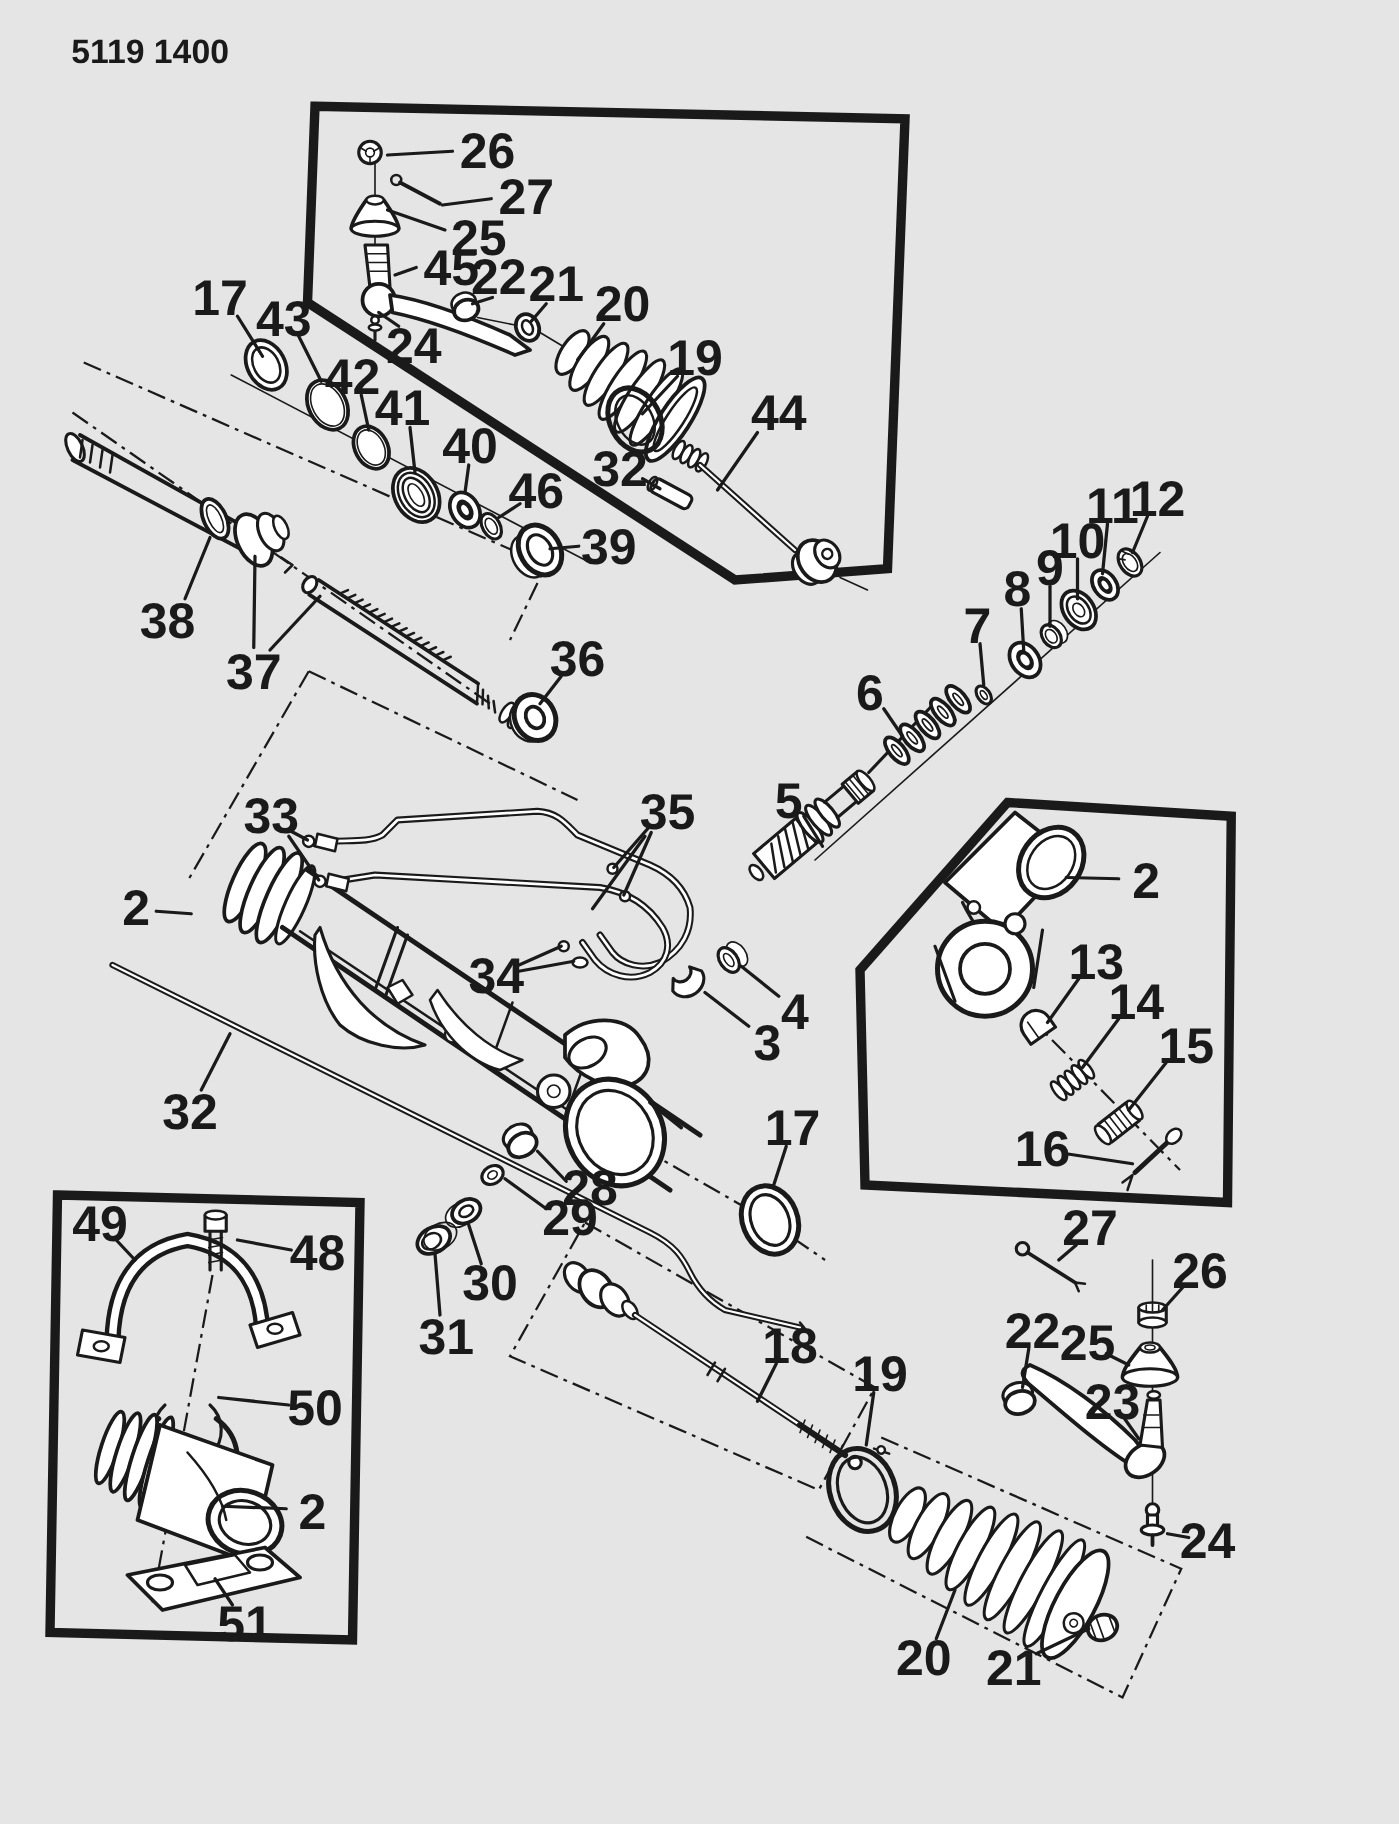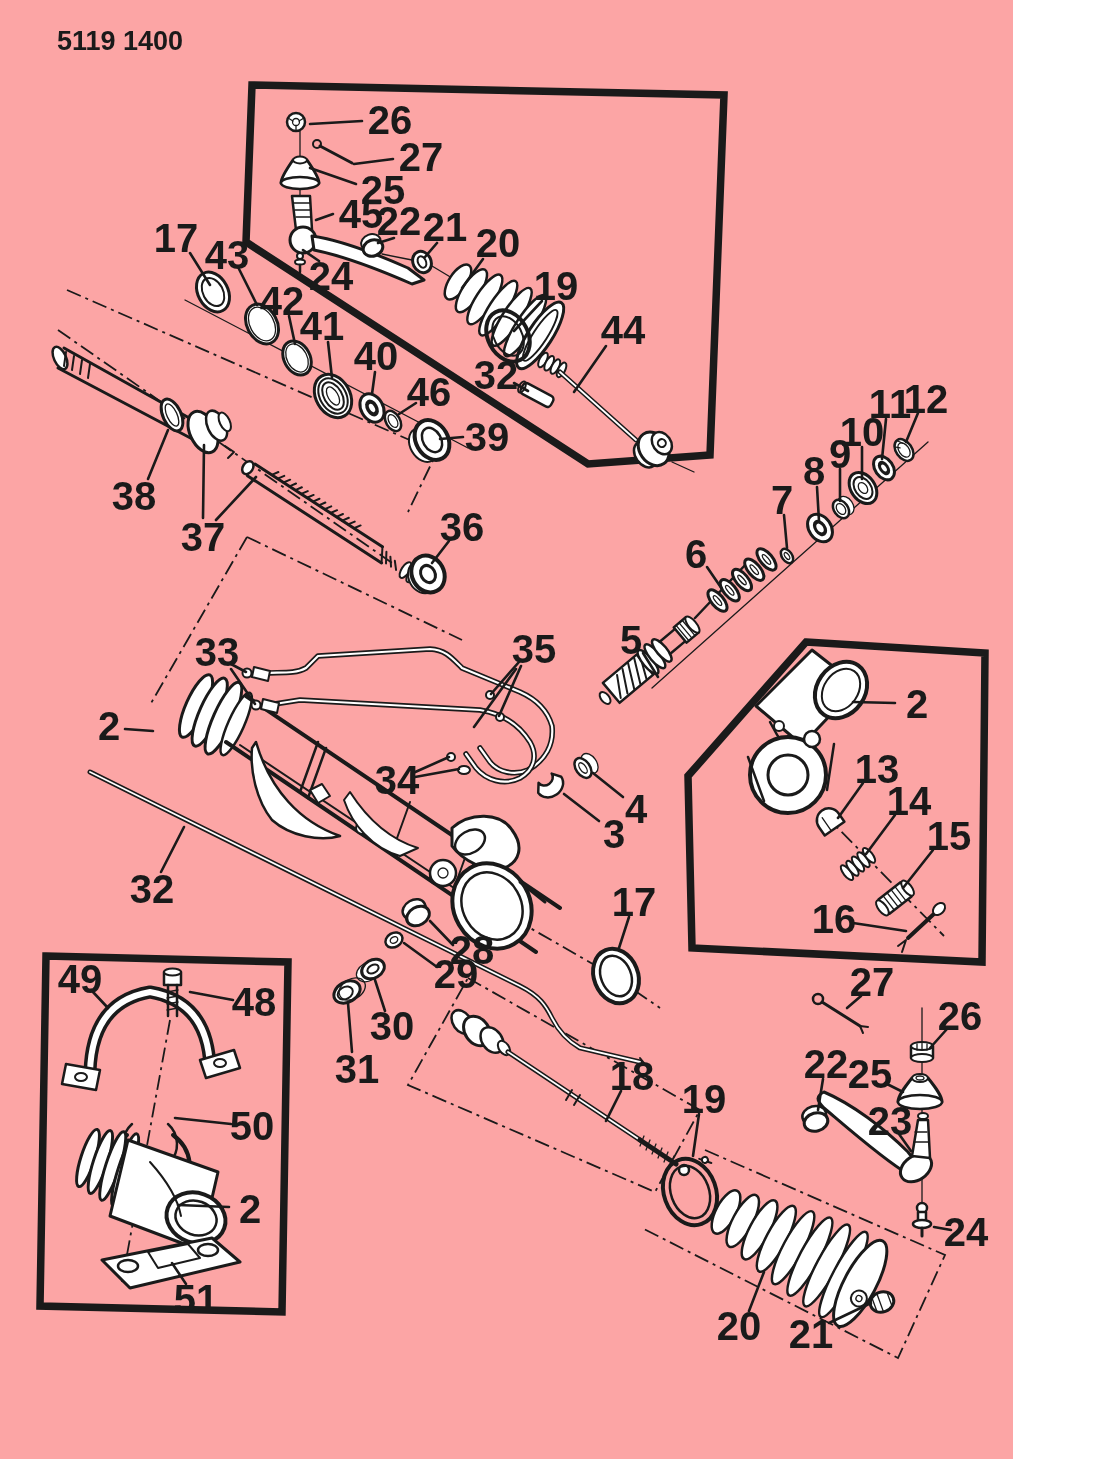--- a/index.html
+++ b/index.html
@@ -1,16 +1,16 @@
 <!DOCTYPE html>
 <html><head>
 <meta charset="utf-8">
 <style>
   html,body{margin:0;padding:0;background:#ffffff;}
-  .page{position:relative;width:1013px;height:1459px;background:#fca5a5;overflow:hidden;
+  .page{position:relative;width:1119px;height:1459px;background:#e5e5e5;overflow:hidden;
         font-family:"Liberation Sans",sans-serif;}
   svg{position:absolute;left:0;top:0;}
   
   .s1{fill:none;stroke:#1a1a1a;stroke-width:1.3;stroke-linecap:round;stroke-linejoin:round;}
   .s2{fill:none;stroke:#1a1a1a;stroke-width:2;stroke-linecap:round;stroke-linejoin:round;}
   .s25{fill:none;stroke:#1a1a1a;stroke-width:2.5;stroke-linecap:round;stroke-linejoin:round;}
   .s3{fill:none;stroke:#1a1a1a;stroke-width:3;stroke-linecap:round;stroke-linejoin:round;}
   .s4{fill:none;stroke:#1a1a1a;stroke-width:4;stroke-linecap:round;stroke-linejoin:round;}
   .s5{fill:none;stroke:#1a1a1a;stroke-width:5;stroke-linecap:round;stroke-linejoin:round;}
   .w{fill:#ffffff;}

